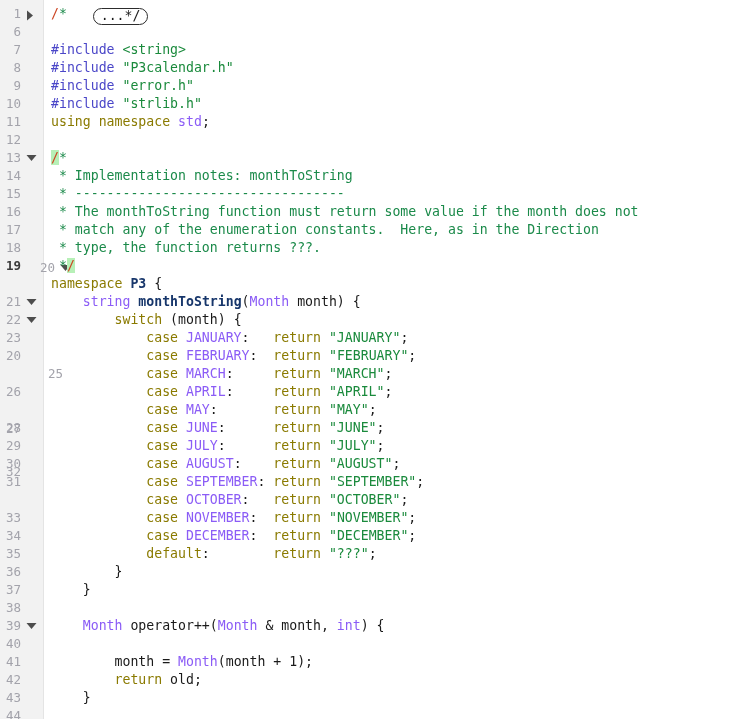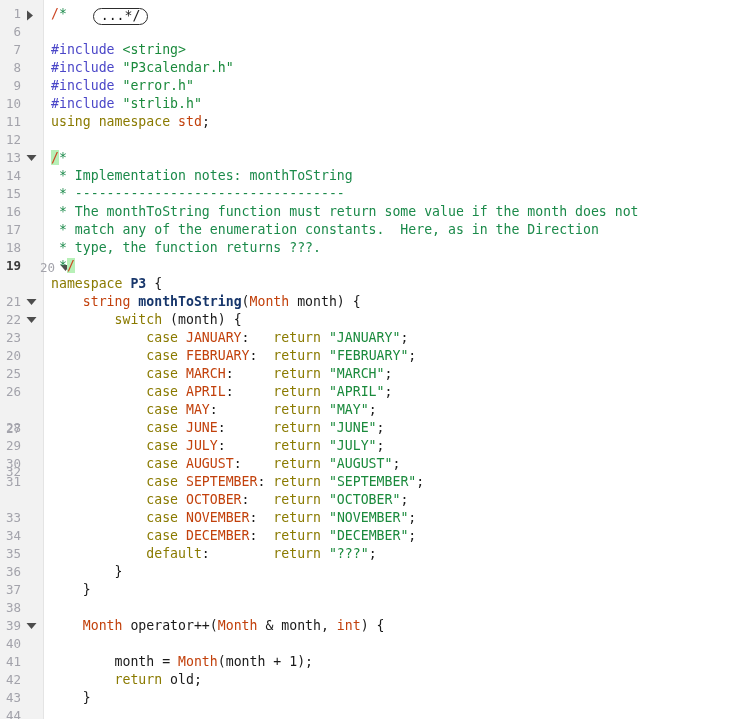--- a/index.html
+++ b/index.html
@@ -51,21 +51,21 @@
     box-sizing:border-box;
   }
 
   
   .kw   {color:#8a7a00;}            
   .pre  {color:#4a46c8;}            
   .str  {color:#1a8a3c;}            
   .cmt  {color:#1b8a4a;}            
   .cmtd {color:#cc4422;}            
   .hl   {background:#b7f0b7;}       
-  .type {color:#c2410c;}            
+  .type {color:#8b5cf6;}            
   .fn   {color:#17366b;font-weight:bold;}  
   .pl   {color:#1a1a1a;}            
 
   
   .foldbadge{
     display:inline-block;
     border:1.4px solid #2c2c2c;
     border-radius:9px;
     padding:0 7px;
     margin-left:2px;
@@ -160,21 +160,21 @@
             <path d="M0.5 1 L10.5 1 L5.5 7 Z" fill="#4d4d4d"></path>
           </svg>
         </div>
       </div>
       <div class="grow" style="top: 329px;">
         <div class="lnum">23</div>
       </div>
       <div class="grow" style="top: 347px;">
         <div class="lnum">20</div>
       </div>
-      <div class="grow" style="top: 365px;">
+      <div class="grow" style="top: 365px; padding-left: 42px;">
         <div class="lnum">25</div>
       </div>
       <div class="grow" style="top: 383px;">
         <div class="lnum">26</div>
       </div>
       <div class="grow" style="top: 420px;">
         <div class="lnum">27</div>
       </div>
       <div class="grow" style="top: 419px;">
         <div class="lnum">28</div>

